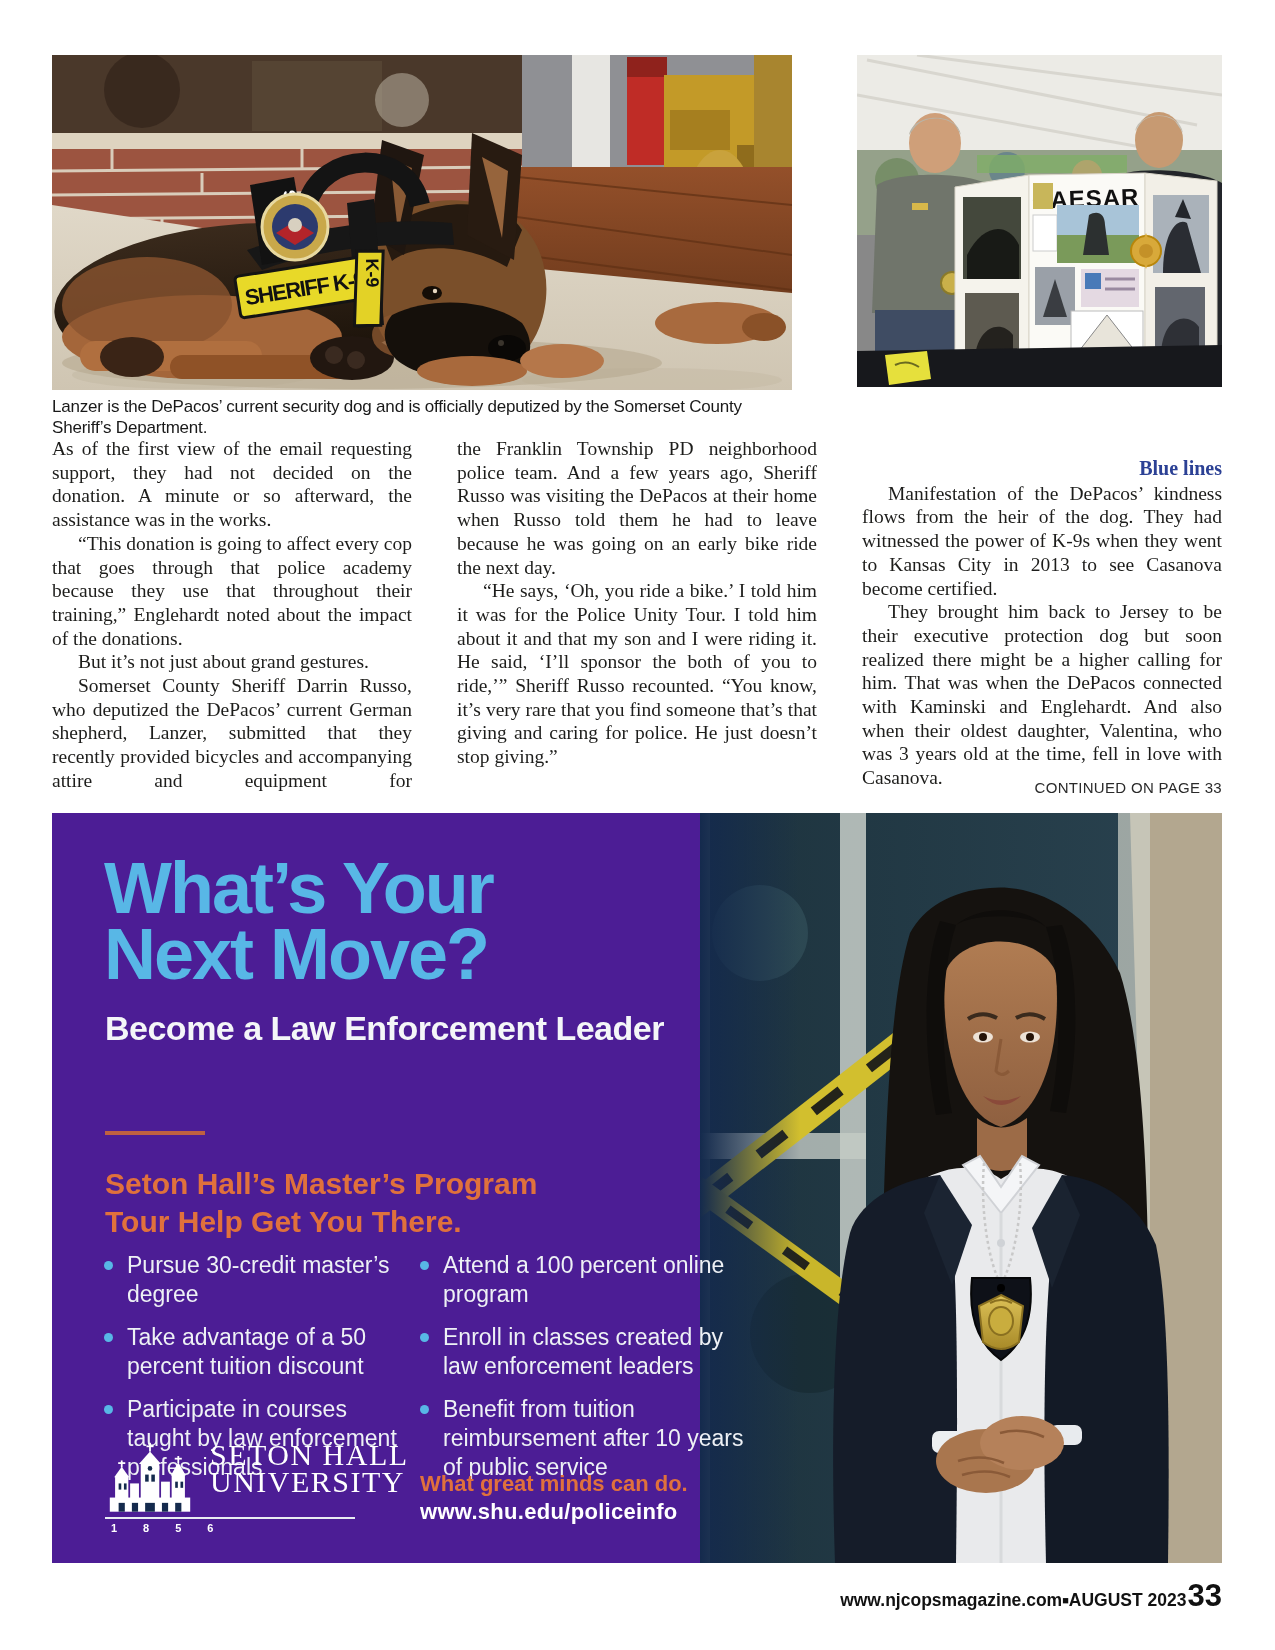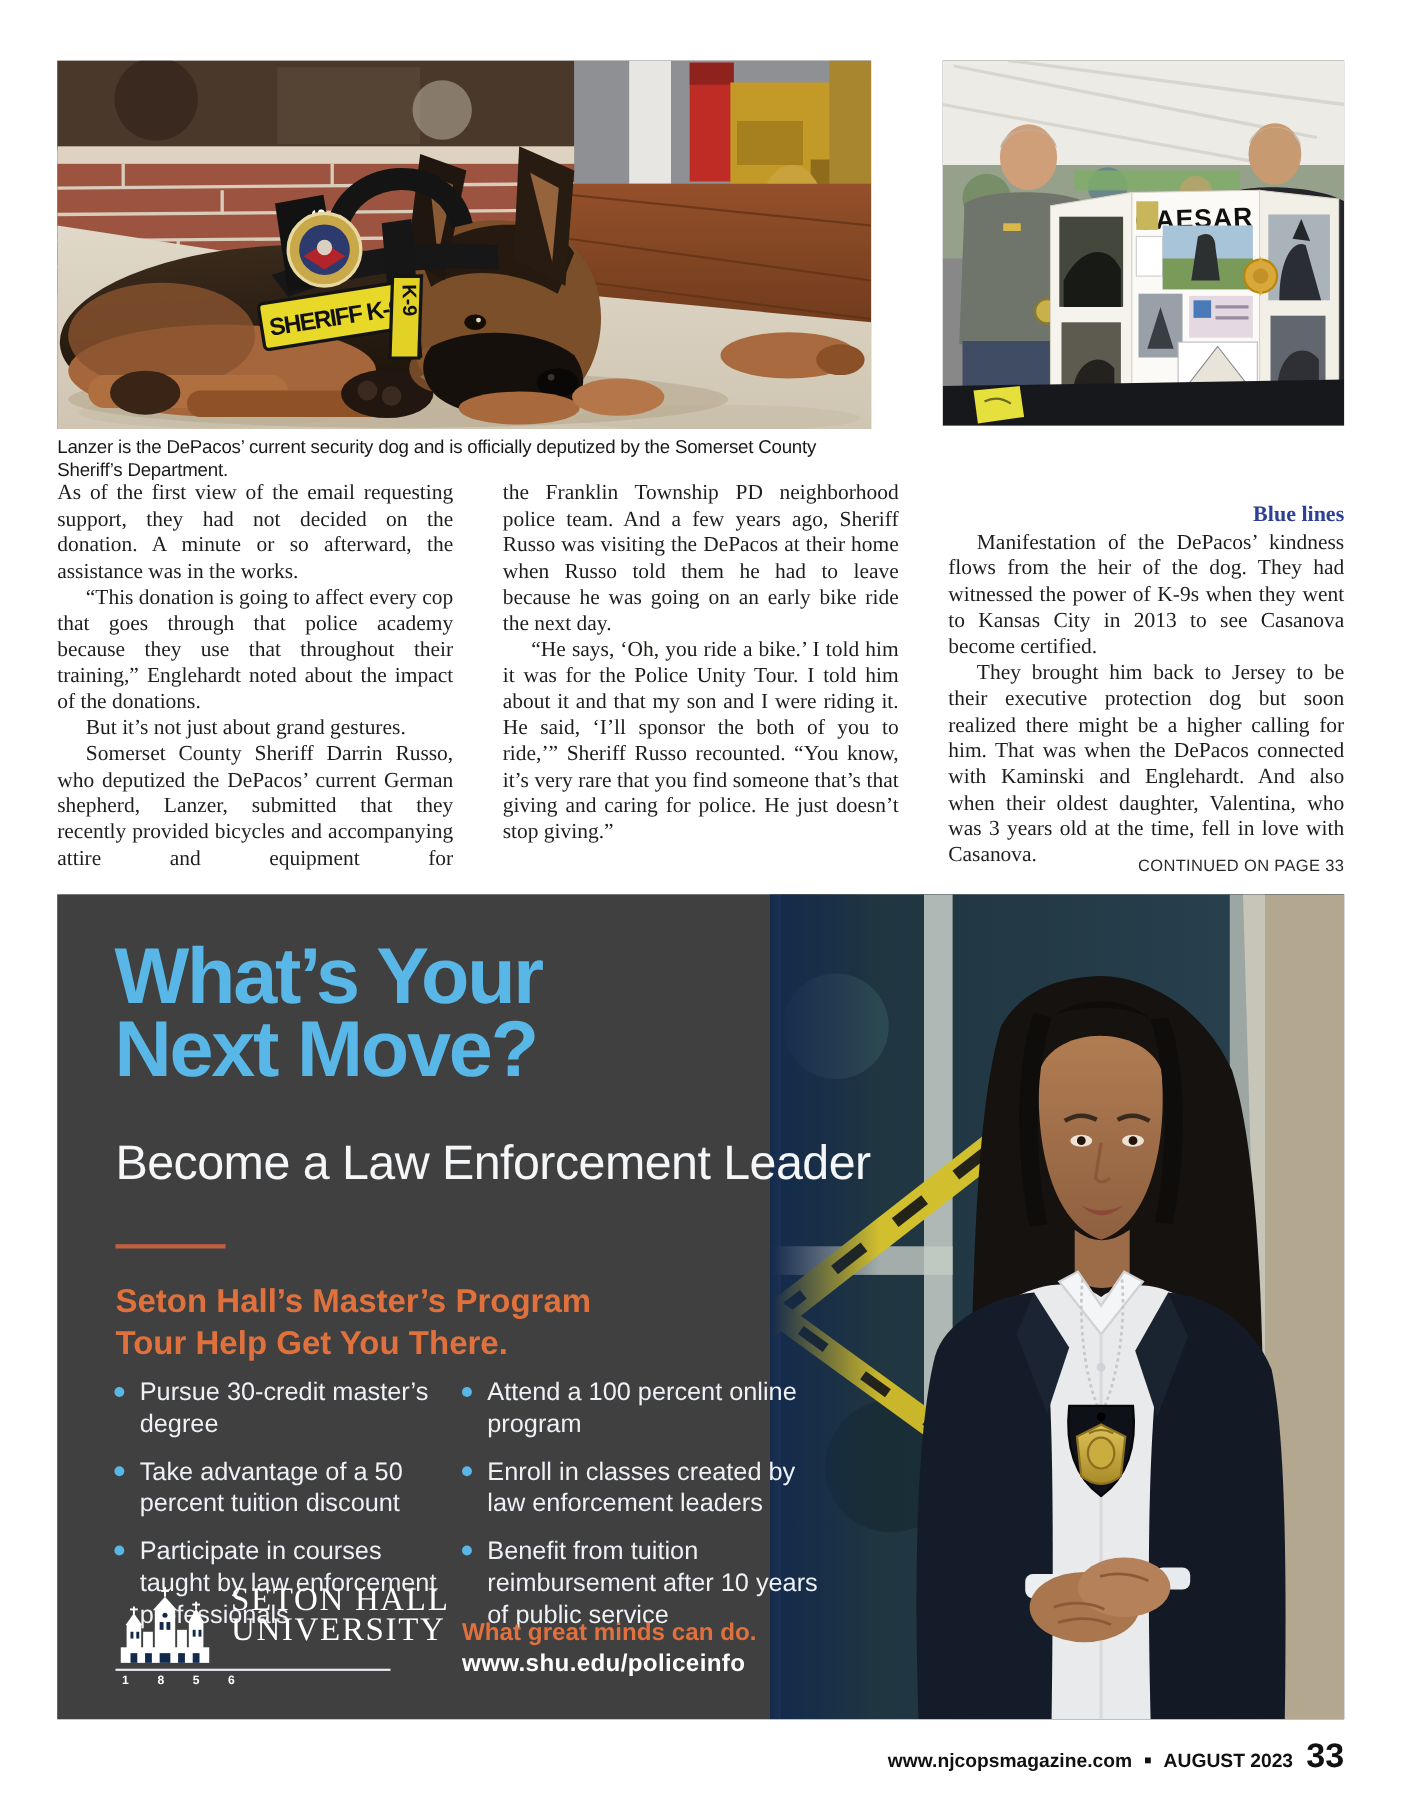--- a/index.html
+++ b/index.html
@@ -18,45 +18,45 @@
   
   .col{position:absolute;width:360px;font-size:19.5px;line-height:23.7px;text-align:justify;}
   .col p{margin:0;}
   .ind{text-indent:26px;}
   .cont{text-align-last:justify;}
   .blue-head{font-weight:bold;color:#2c4195;font-size:20px;margin:2px 0 1px 0;text-align:right;}
   .continued{position:absolute;font-family:"Liberation Sans",sans-serif;font-size:15px;
              color:#2a2a2a;letter-spacing:0.3px;text-align:right;}
 
   
-  .ad{position:absolute;left:52px;top:813px;width:1170px;height:750px;background:#404040;
+  .ad{position:absolute;left:52px;top:813px;width:1170px;height:750px;background:#4c1d95;
       overflow:hidden;font-family:"Liberation Sans",sans-serif;}
   .ad-photo{position:absolute;left:648px;top:0;width:522px;height:750px;}
   .ad-photo svg{display:block;width:100%;height:100%;}
   .ad-h1{position:absolute;left:52px;top:42px;font-weight:bold;font-size:72px;line-height:66px;
          letter-spacing:-2px;color:#58b7e6;}
-  .ad-h2{position:absolute;left:53px;top:196px;font-weight:normal;font-size:44px;color:#f4f6f8;letter-spacing:-0.5px;margin-top:24px;}
+  .ad-h2{position:absolute;left:53px;top:196px;font-weight:bold;font-size:34px;color:#f4f6f8;letter-spacing:-0.5px;}
   .ad-rule{position:absolute;left:53px;top:318px;width:100px;height:4px;background:#bf6040;}
   .ad-program{position:absolute;left:53px;top:352px;font-weight:bold;font-size:30px;line-height:38px;color:#e0713c;}
   .bcol{position:absolute;top:438px;color:#eef1f5;font-size:23px;line-height:29px;}
   .bcol-1{left:52px;width:302px;}
   .bcol-2{left:368px;width:336px;}
   .bullet{display:flex;margin-bottom:14px;}
   .dot{width:9px;height:9px;border-radius:50%;background:#58b7e6;margin:10px 14px 0 0;flex:none;}
   .shu-logo{position:absolute;left:48px;top:628px;display:flex;align-items:flex-start;}
   .shu-logo svg{width:100px;height:76px;}
   .shu-name{font-family:"Liberation Serif",serif;color:#ffffff;font-size:30px;line-height:27px;
             letter-spacing:1.5px;margin-left:10px;}
   .shu-rule{position:absolute;left:53px;top:704px;width:250px;height:2px;background:#e8ecf2;}
   .shu-year{position:absolute;left:59px;top:709px;color:#ffffff;font-weight:bold;font-size:11px;letter-spacing:26px;}
   .ad-tagline{position:absolute;left:368px;top:658px;font-weight:bold;font-size:22px;color:#e0713c;}
   .ad-url{position:absolute;left:368px;top:686px;font-weight:bold;font-size:22px;color:#ffffff;letter-spacing:0.3px;}
 
   
-  .footer{position:absolute;right:53px;top:1578px;display:flex;align-items:baseline;gap:11px;
+  .footer{position:absolute;right:53px;top:1578px;display:flex;align-items:baseline;gap:0;
           font-family:"Liberation Sans",sans-serif;font-weight:bold;color:#111;font-size:17.5px;}
   .footer .sq{font-size:11px;position:relative;top:-2px;}
   .footer .pno{font-size:31px;margin-left:1px;}
 </style>
 </head>
 <body>
 
 <div class="page">
 
   <figure class="photo" style="left:52px;top:55px;width:740px;height:335px;margin:0;">

